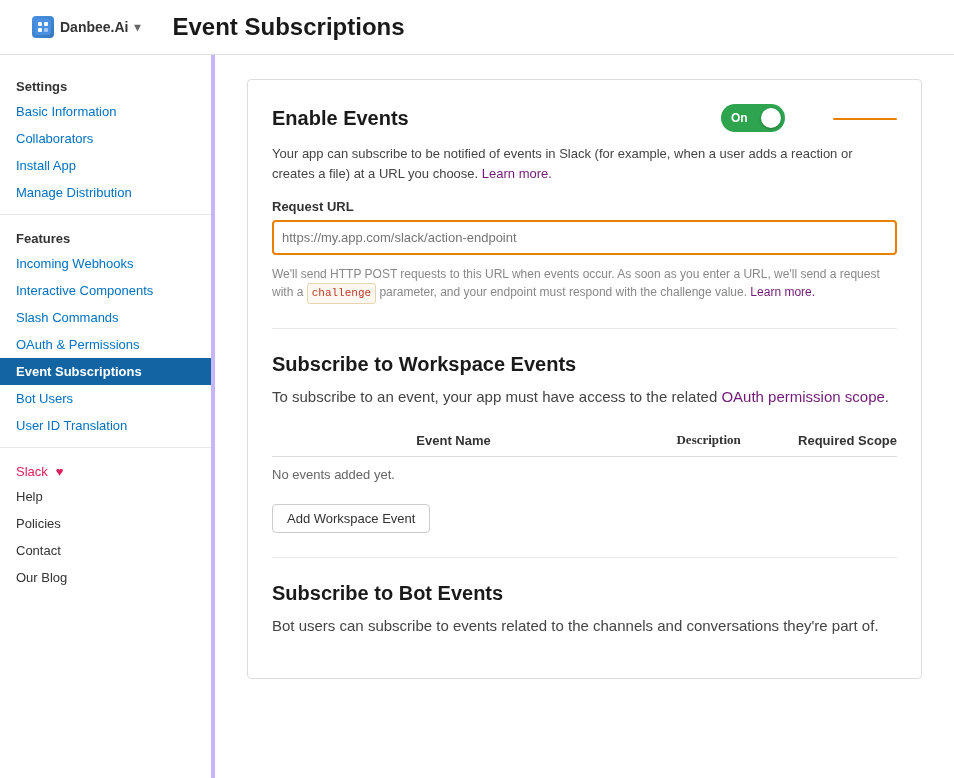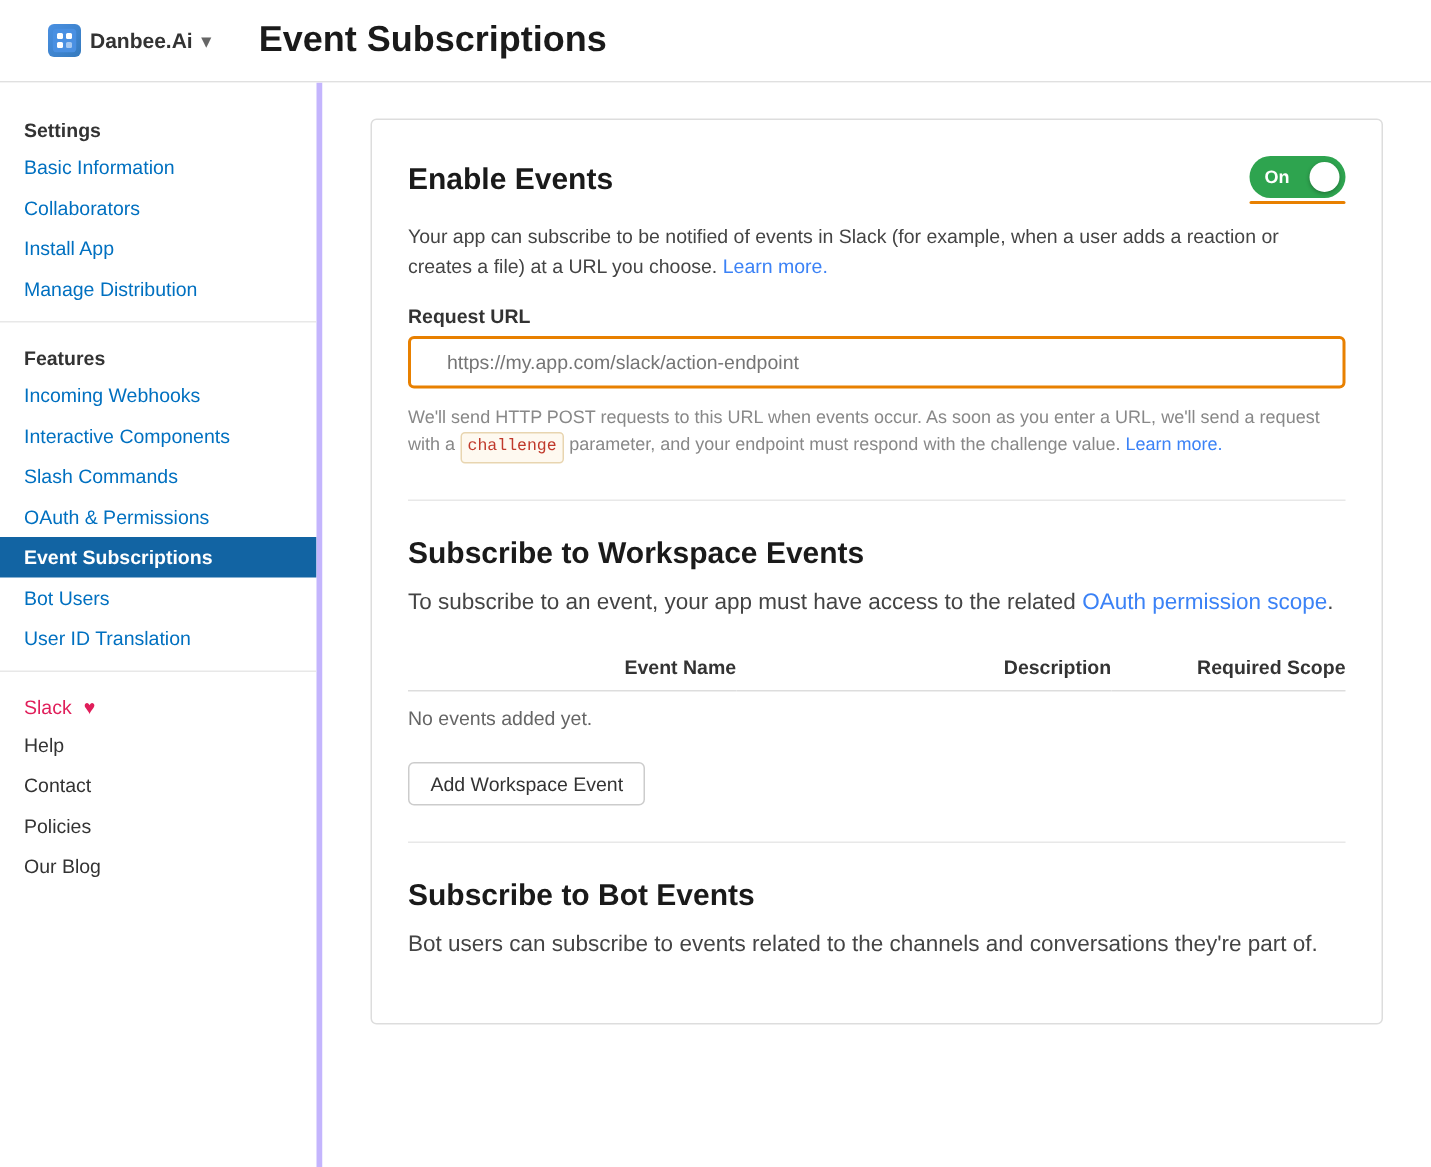--- a/index.html
+++ b/index.html
@@ -130,22 +130,22 @@
     }
     .section-title {
       font-size: 20px;
       font-weight: 700;
       color: #1a1a1a;
     }
 
     
     .toggle-container {
       display: flex;
-      flex-direction: column;
-      align-items: center;
+      align-items: center;
+      gap: 48px;
     }
     .toggle-switch {
       position: relative;
       display: inline-flex;
       align-items: center;
       background: #2ea44f;
       border-radius: 20px;
       width: 64px;
       height: 28px;
       cursor: pointer;
@@ -174,32 +174,32 @@
       border-radius: 1px;
     }
 
     
     .description {
       font-size: 13px;
       color: #444;
       line-height: 1.5;
       margin-bottom: 16px;
     }
-    .link { color: #3b82f6; text-decoration: none; }
+    .link { color: #701a75; text-decoration: none; }
 
     
     .field-label {
       font-size: 13px;
       font-weight: 600;
       color: #333;
       margin-bottom: 6px;
     }
     .url-input {
       width: 100%;
-      padding: 8px 24px;
+      padding: 8px 8px;
       border: 2px solid #e88000;
       border-radius: 4px;
       font-size: 13px;
       color: #999;
       outline: none;
     }
 
     .hint-text {
       font-size: 12px;
       color: #888;
@@ -250,21 +250,21 @@
       color: #333;
       padding: 8px 0;
       border-bottom: 1px solid #ddd;
     }
     .events-table td {
       font-size: 13px;
       color: #666;
       padding: 10px 0;
     }
     .col-name { width: 35%; }
-    .col-desc { width: 40%; }
+    .col-desc { width: 40%; font-family: Liberation Serif, serif; }
     .col-scope { width: 25%; }
 
     .no-events {
       font-size: 13px;
       color: #666;
       padding: 12px 0;
     }
 
     
     .btn-outline {
@@ -328,22 +328,22 @@
     <a class="sidebar-item">Bot Users</a>
     <a class="sidebar-item">User ID Translation</a>
 
     <hr class="sidebar-divider">
 
     <div class="slack-love">
       <span>Slack</span>
       <span class="heart">♥</span>
     </div>
     <a class="sidebar-item plain">Help</a>
+    <a class="sidebar-item plain">Policies</a>
     <a class="sidebar-item plain">Contact</a>
-    <a class="sidebar-item plain">Policies</a>
     <a class="sidebar-item plain">Our Blog</a>
   </nav>
 
   <main class="main-content">
     <div class="card">
 
       
       <div class="section-header">
         <h2 class="section-title">Enable Events</h2>
         <div class="toggle-container">

